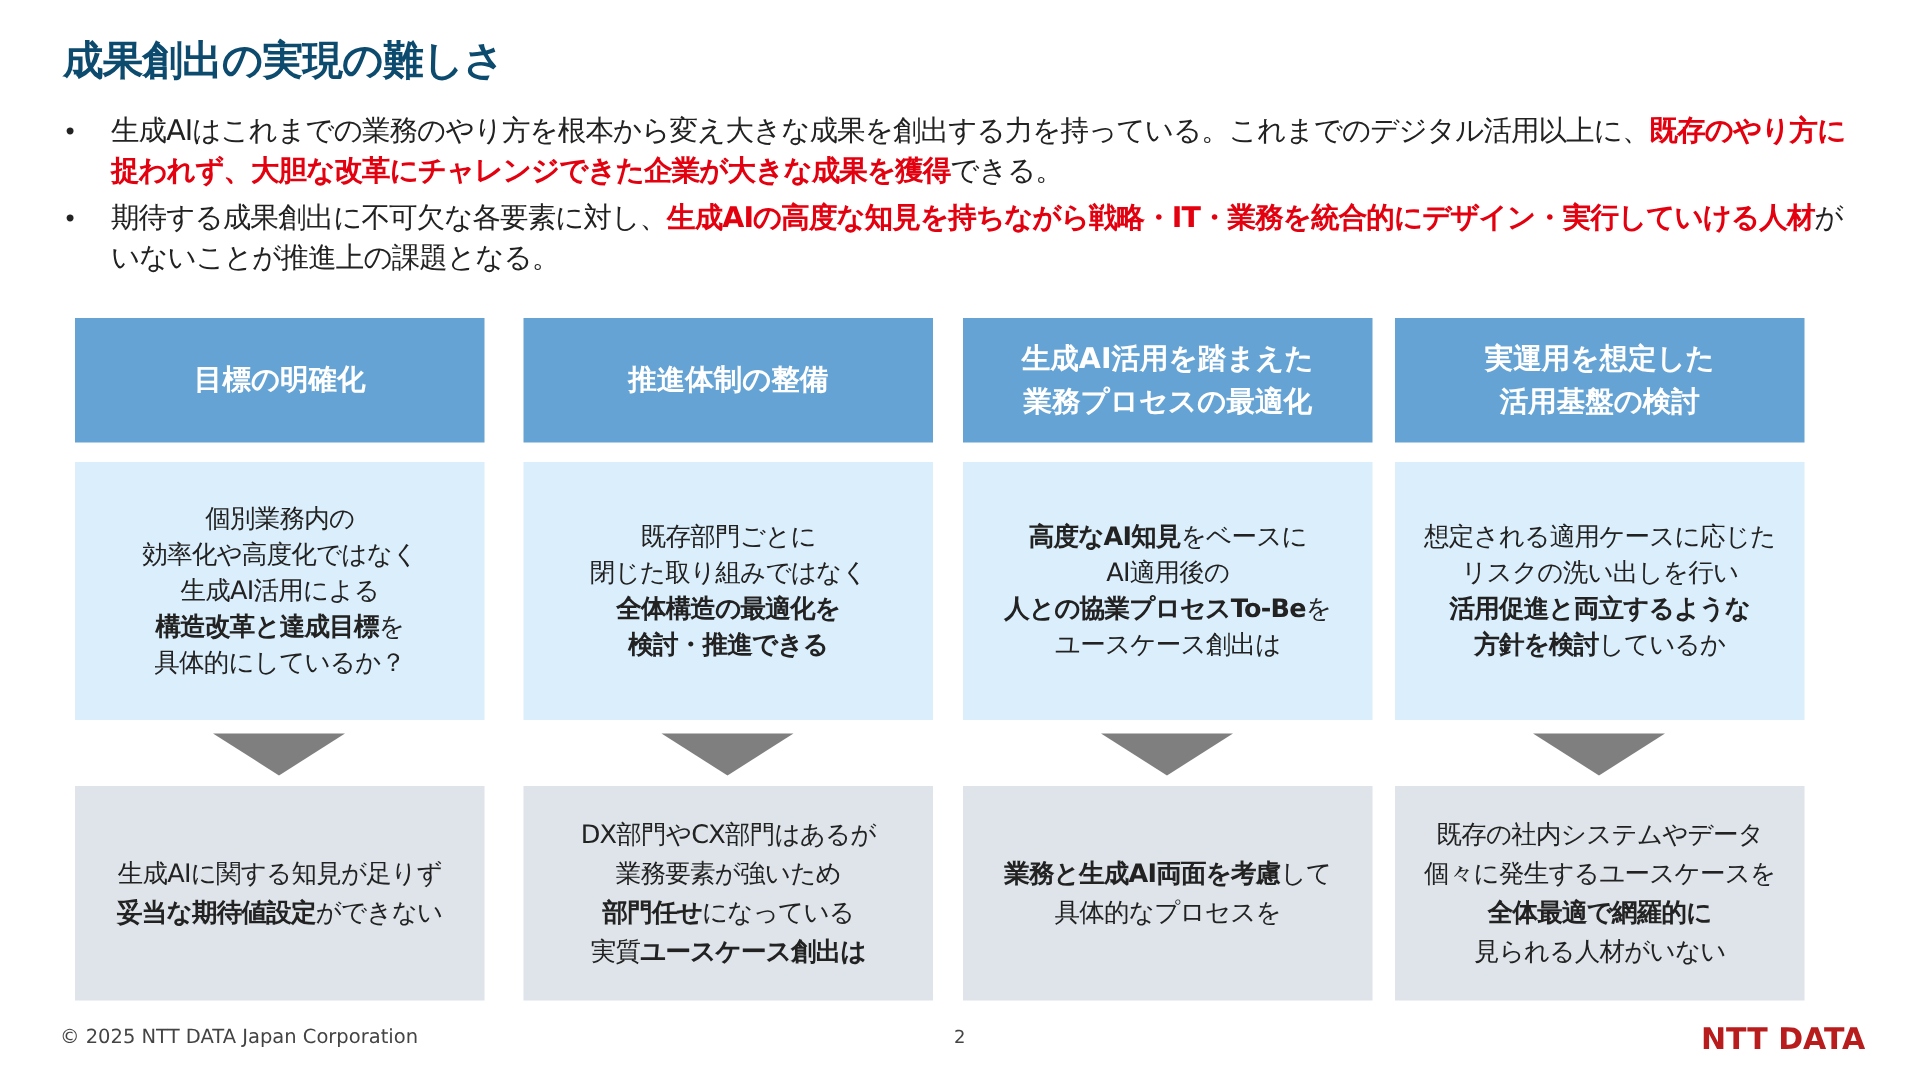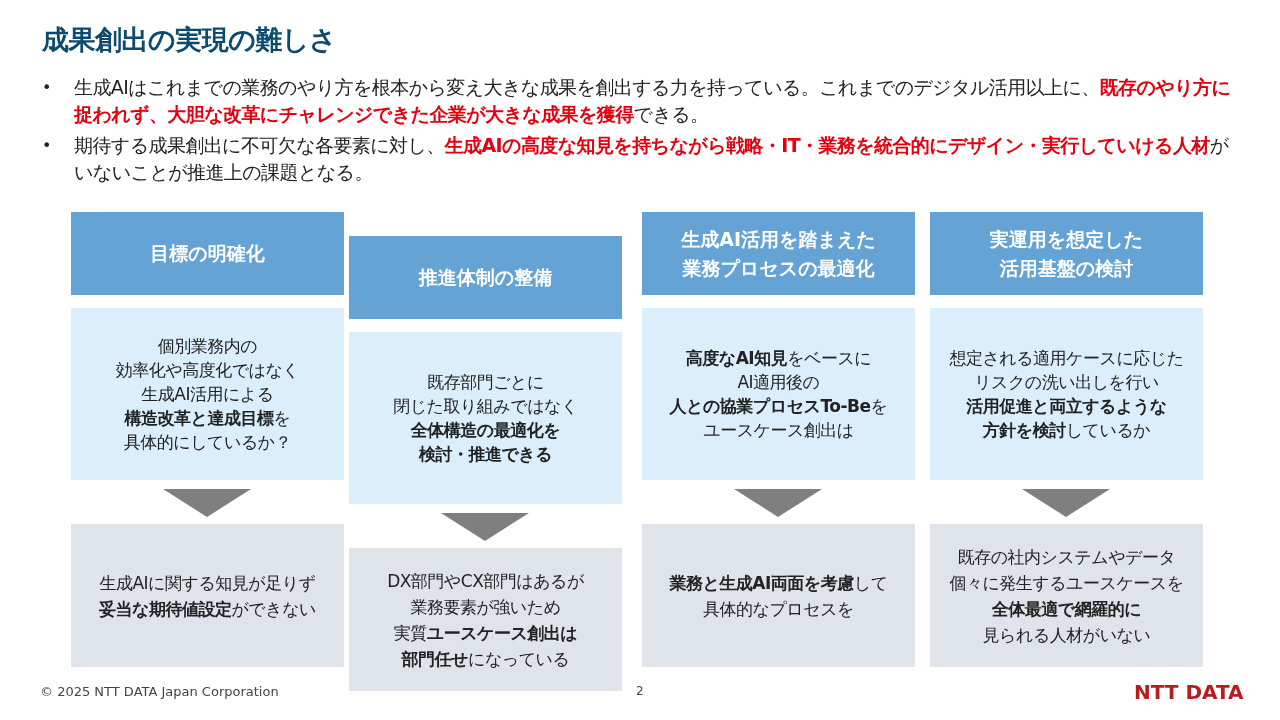--- a/index.html
+++ b/index.html
@@ -31,56 +31,56 @@
     <span class="dot">•</span>
     <span class="txt"><span>生成AIはこれまでの業務のやり方を根本から変え大きな成果を創出する力を持っている。これまでのデジタル活用以上に、</span><span class="red">既存のやり方に捉われず、大胆な改革にチャレンジできた企業が大きな成果を獲得</span><span>できる。</span></span>
   </div>
   <div class="bullet">
     <span class="dot">•</span>
     <span class="txt"><span>期待する成果創出に不可欠な各要素に対し、</span><span class="red">生成AIの高度な知見を持ちながら戦略・IT・業務を統合的にデザイン・実行していける人材</span><span>がいないことが推進上の課題となる。</span></span>
   </div>
 </div>
 
 <div id="columns">
-    <div class="col" style="left: 71px; border-radius: 21px;">
+    <div class="col" style="left: 50px; border-radius: 21px;">
       <div class="hdr">目標の明確化</div>
       <div class="q">
         <div>
           <div><span>個別業務内の</span></div>
           <div><span>効率化や高度化ではなく</span></div>
           <div><span>生成AI活用による</span></div>
           <div><span class="b">構造改革と達成目標</span><span>を</span></div>
           <div><span>具体的にしているか？</span></div>
         </div>
       </div>
       <div class="arrow"></div>
       <div class="p">
         <div>
           <div><span>生成AIに関する知見が足りず</span></div>
           <div><span class="b">妥当な期待値設定</span><span>ができない</span></div>
         </div>
       </div>
     </div>
-    <div class="col" style="left: 349px; margin-top: 24px;">
+    <div class="col" style="left: 349px;">
       <div class="hdr">推進体制の整備</div>
       <div class="q">
         <div>
           <div><span>既存部門ごとに</span></div>
           <div><span>閉じた取り組みではなく</span></div>
           <div><span class="b">全体構造の最適化を</span></div>
           <div><span class="b">検討・推進できる</span></div>
         </div>
       </div>
       <div class="arrow"></div>
       <div class="p">
         <div>
           <div><span>DX部門やCX部門はあるが</span></div>
           <div><span>業務要素が強いため</span></div>
+          <div><span class="b">部門任せ</span><span>になっている</span></div>
           <div><span>実質</span><span class="b">ユースケース創出は</span></div>
-          <div><span class="b">部門任せ</span><span>になっている</span></div>
         </div>
       </div>
     </div>
     <div class="col" style="left: 642px;">
       <div class="hdr">生成AI活用を踏まえた
 業務プロセスの最適化</div>
       <div class="q">
         <div>
           <div><span class="b">高度なAI知見</span><span>をベースに</span></div>
           <div><span>AI適用後の</span></div>

